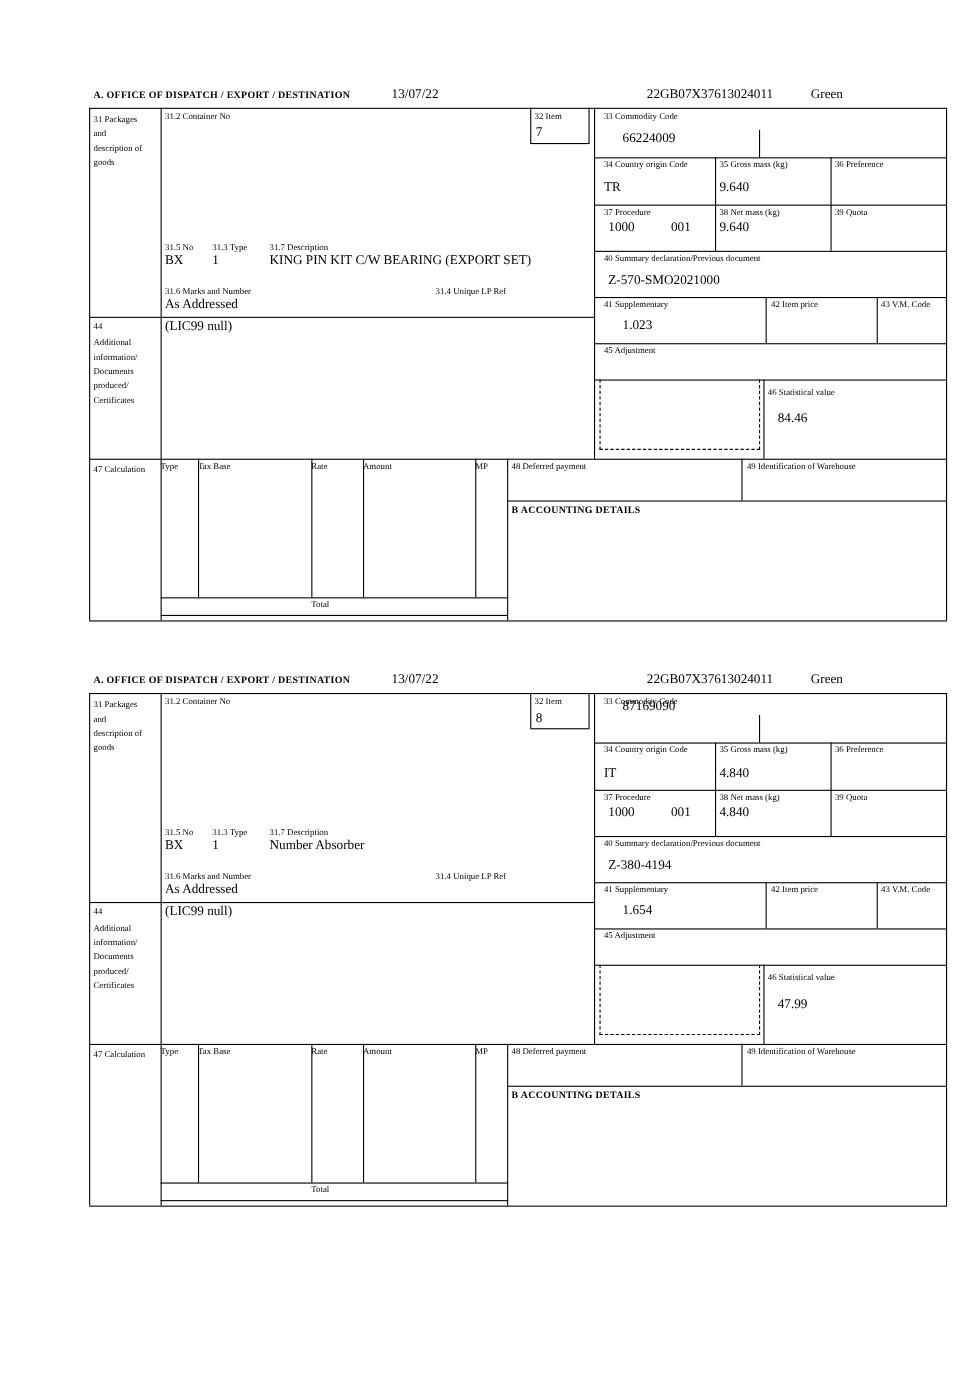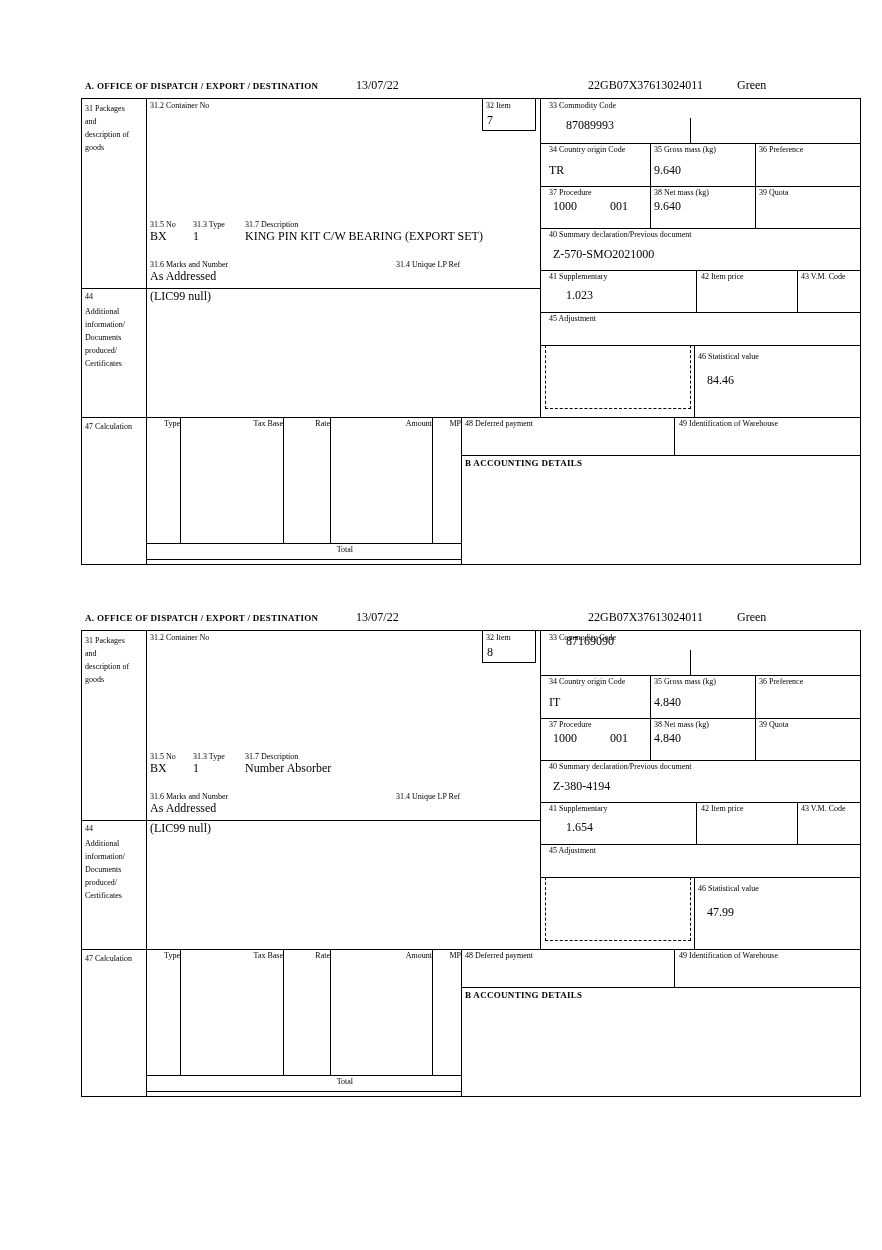--- a/index.html
+++ b/index.html
@@ -7,21 +7,21 @@
   body {
     width:882px; height:1250px; position:relative;
     font-family:"Liberation Serif", serif; color:#000;
   }
   .block { position:absolute; left:0; width:727px; height:500px; }
   .abs  { position:absolute; white-space:nowrap; }
   .lbl  { font-size:8px; line-height:10px; }
   .val  { font-size:12px; line-height:13px; }
   .hd   { font-size:9px; font-weight:bold; letter-spacing:0.3px; }
   .wrap { white-space:normal; line-height:13px; }
-  .ctr  { text-align:right; }
+  .ctr  { text-align:left; }
   .hline { position:absolute; height:1px; background:#000; }
   .vline { position:absolute; width:1px; background:#000; }
   .dashed-area {
     position:absolute;
     border-left:1px dashed #000;
     border-right:1px dashed #000;
     border-bottom:1px dashed #000;
   }
 </style>
 </head>
@@ -87,21 +87,21 @@
   <div class="abs val" style="left:150px;top:152px">BX</div>
   <div class="abs val" style="left:193px;top:152px">1</div>
   <div class="abs val" style="left:245px;top:152px">KING PIN KIT C/W BEARING (EXPORT SET)</div>
 
   <div class="abs lbl" style="left:150px;top:182px">31.6 Marks and Number</div>
   <div class="abs lbl" style="left:396px;top:182px">31.4 Unique LP Ref</div>
   <div class="abs val" style="left:150px;top:192px">As Addressed</div>
   <div class="abs val" style="left:150px;top:212px">(LIC99 null)</div>
 
   <div class="abs lbl" style="left:549px;top:23px">33 Commodity Code</div>
-  <div class="abs val" style="left:566px;top:41px">87089993</div>
+  <div class="abs val" style="left:566px;top:41px">66224009</div>
 
   <div class="abs lbl" style="left:549px;top:67px">34 Country origin Code</div>
   <div class="abs val" style="left:549px;top:86px">TR</div>
   <div class="abs lbl" style="left:654px;top:67px">35 Gross mass (kg)</div>
   <div class="abs val" style="left:654px;top:86px">9.640</div>
   <div class="abs lbl" style="left:759px;top:67px">36 Preference</div>
 
   <div class="abs lbl" style="left:549px;top:110px">37 Procedure</div>
   <div class="abs val" style="left:553px;top:122px">1000</div>
   <div class="abs val" style="left:610px;top:122px">001</div>

